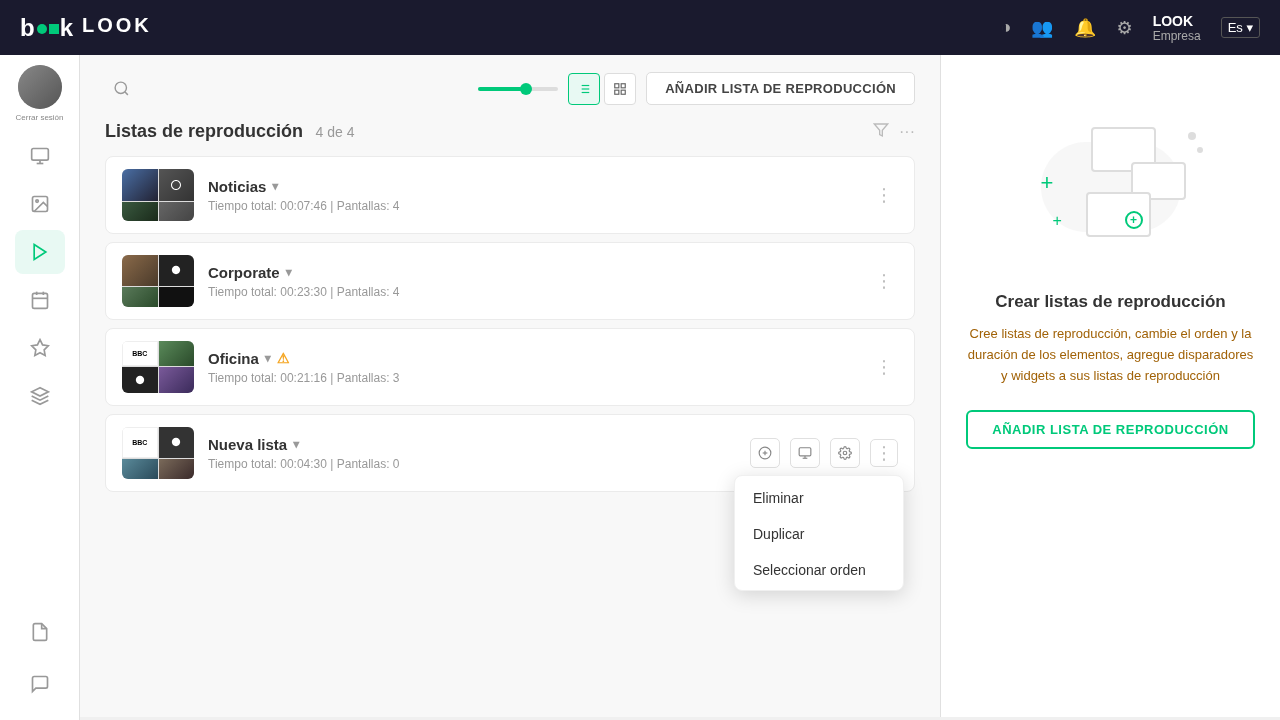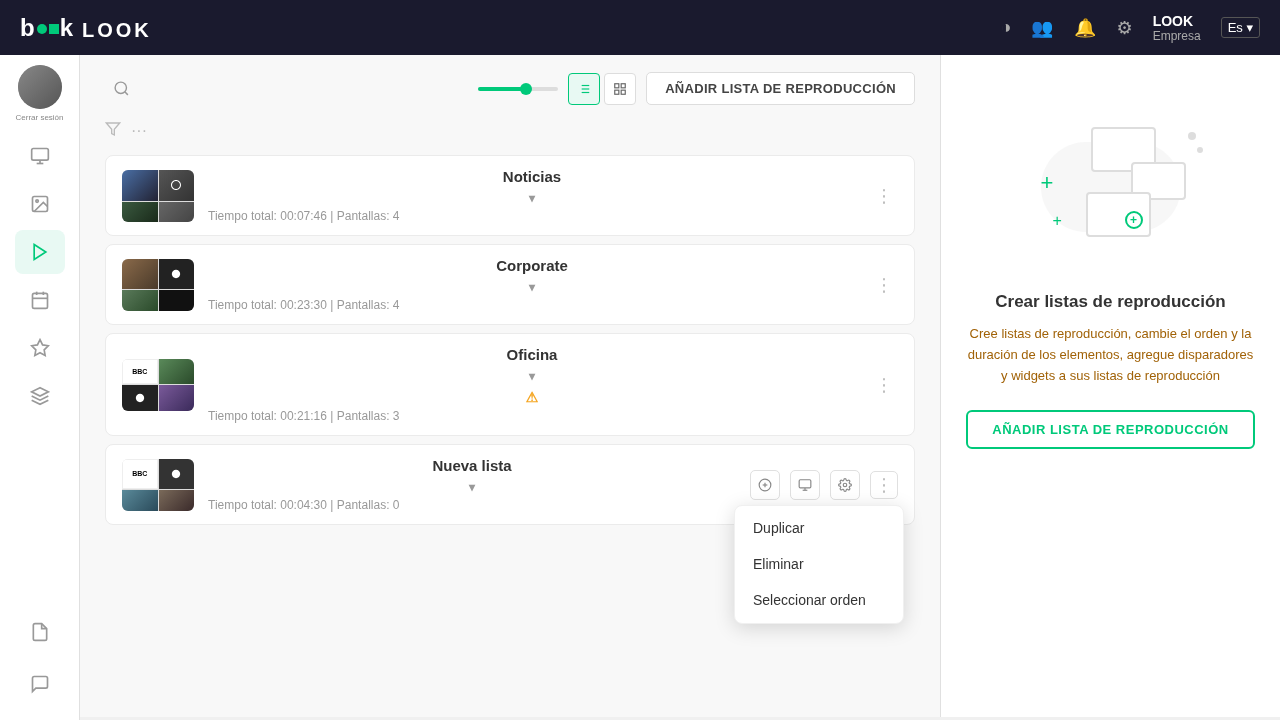--- a/index.html
+++ b/index.html
@@ -4,21 +4,21 @@
   <style>
     * { box-sizing: border-box; margin: 0; padding: 0; }
     body { font-family: -apple-system, BlinkMacSystemFont, 'Segoe UI', sans-serif; background: #f0f0f0; width: 1280px; height: 720px; overflow: hidden; display: flex; }
 
     
     .topbar {
       position: fixed; top: 0; left: 0; right: 0; height: 55px;
       background: #1a1a2e; display: flex; align-items: center;
       justify-content: space-between; padding: 0 20px; z-index: 100;
     }
-    .topbar-logo { display: flex; align-items: flex-end; gap: 6px; }
+    .topbar-logo { display: flex; align-items: flex-start; gap: 6px; }
     .topbar-right { display: flex; align-items: center; gap: 20px; }
     .topbar-icon { color: #aaa; font-size: 18px; cursor: pointer; }
     .topbar-user { display: flex; align-items: center; gap: 8px; }
     .topbar-user-name { color: white; font-size: 14px; font-weight: 600; }
     .topbar-user-sub { color: #aaa; font-size: 12px; }
     .topbar-lang { color: white; font-size: 13px; border: 1px solid #555; padding: 2px 6px; border-radius: 3px; cursor: pointer; }
 
     
     .sidebar {
       position: fixed; top: 55px; left: 0; width: 80px; height: calc(100% - 55px);
@@ -81,21 +81,21 @@
       border: 1px solid #ebebeb; position: relative;
     }
     .playlist-thumb {
       width: 72px; height: 52px; border-radius: 6px; overflow: hidden;
       display: grid; grid-template-columns: 1fr 1fr; gap: 1px; flex-shrink: 0;
       background: #ddd;
     }
     .thumb-cell { background: #666; overflow: hidden; }
 
     .playlist-info { flex: 1; min-width: 0; }
-    .playlist-name { font-size: 15px; font-weight: 600; color: #333; display: flex; align-items: center; gap: 6px; margin-bottom: 4px; flex-direction: column; }
+    .playlist-name { font-size: 15px; font-weight: 600; color: #333; display: flex; align-items: center; gap: 6px; margin-bottom: 4px; }
     .playlist-name .chevron { color: #999; font-size: 12px; }
     .playlist-meta { font-size: 12px; color: #999; }
     .playlist-actions { display: flex; align-items: center; gap: 10px; }
     .more-btn { width: 28px; height: 28px; display: flex; align-items: center; justify-content: center; color: #bbb; cursor: pointer; font-size: 18px; }
     .action-icon-btn { width: 30px; height: 30px; display: flex; align-items: center; justify-content: center; color: #888; cursor: pointer; font-size: 16px; border: 1px solid #e0e0e0; border-radius: 5px; background: white; }
     .status-warning { color: #f5a623; font-size: 14px; }
 
     
     .dropdown-menu {
       position: absolute; right: 50px; bottom: -100px;
@@ -248,20 +248,24 @@
                 <rect x="14" y="14" width="7" height="7"></rect>
                 <rect x="3" y="14" width="7" height="7"></rect>
               </svg>
           </div>
         </div>
         <button class="add-btn">AÑADIR LISTA DE REPRODUCCIÓN</button>
       </div>
     </div>
 
     <div class="section-header">
+      <div>
+        <span class="section-title">Listas de reproducción</span>
+        <span class="section-count">4 de 4</span>
+      </div>
       <div class="section-actions">
         <span class="section-action-btn">
           <svg width="16" height="16" viewBox="0 0 24 24" fill="none" stroke="#bbb" stroke-width="2">
               <polygon points="22 3 2 3 10 12.46 10 19 14 21 14 12.46 22 3"></polygon>
             </svg>
         </span>
         <span class="section-action-btn">···</span>
       </div>
     </div>
 
@@ -384,22 +388,22 @@
           <div class="action-icon-btn" title="Settings">
             <svg width="14" height="14" viewBox="0 0 24 24" fill="none" stroke="#888" stroke-width="2">
                 <circle cx="12" cy="12" r="3"></circle>
                 <path d="M19.4 15a1.65 1.65 0 0 0 .33 1.82l.06.06a2 2 0 0 1-2.83 2.83l-.06-.06a1.65 1.65 0 0 0-1.82-.33 1.65 1.65 0 0 0-1 1.51V21a2 2 0 0 1-4 0v-.09A1.65 1.65 0 0 0 9 19.4a1.65 1.65 0 0 0-1.82.33l-.06.06a2 2 0 0 1-2.83-2.83l.06-.06A1.65 1.65 0 0 0 4.68 15a1.65 1.65 0 0 0-1.51-1H3a2 2 0 0 1 0-4h.09A1.65 1.65 0 0 0 4.6 9a1.65 1.65 0 0 0-.33-1.82l-.06-.06a2 2 0 0 1 2.83-2.83l.06.06A1.65 1.65 0 0 0 9 4.68a1.65 1.65 0 0 0 1-1.51V3a2 2 0 0 1 4 0v.09a1.65 1.65 0 0 0 1 1.51 1.65 1.65 0 0 0 1.82-.33l.06-.06a2 2 0 0 1 2.83 2.83l-.06.06A1.65 1.65 0 0 0 19.4 9a1.65 1.65 0 0 0 1.51 1H21a2 2 0 0 1 0 4h-.09a1.65 1.65 0 0 0-1.51 1z"></path>
               </svg>
           </div>
           <div class="more-btn" style="border:1px solid #e0e0e0;border-radius:5px;background:white;">⋮</div>
         </div>
 
         <div class="dropdown-menu" style="position:absolute;right:10px;top:60px;">
+          <div class="dropdown-item">Eliminar</div>
           <div class="dropdown-item">Duplicar</div>
-          <div class="dropdown-item">Eliminar</div>
           <div class="dropdown-item">Seleccionar orden</div>
         </div>
       </div>
 
     </div>
   </div>
 
   <div class="right-panel">
     <div class="right-panel-illustration">
 

